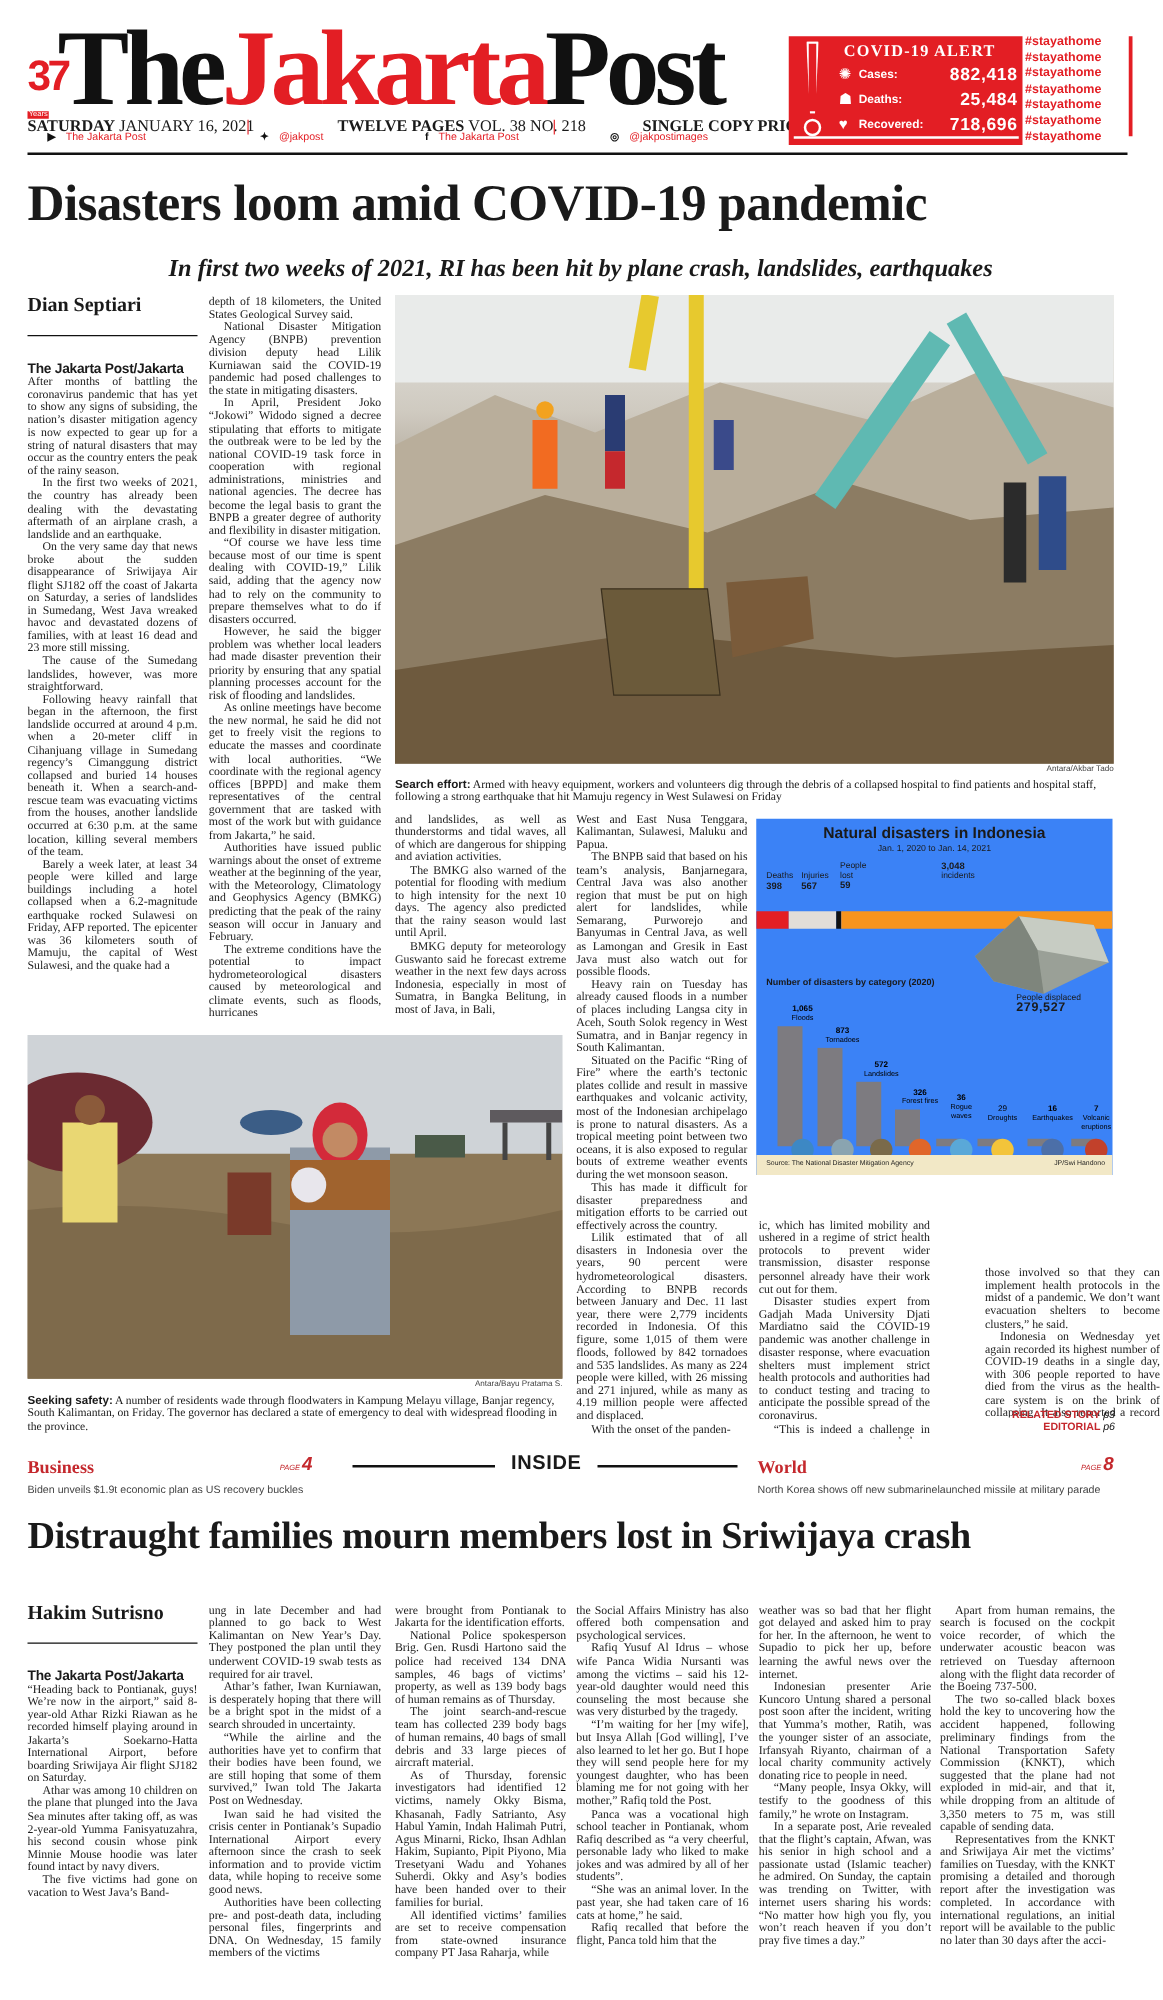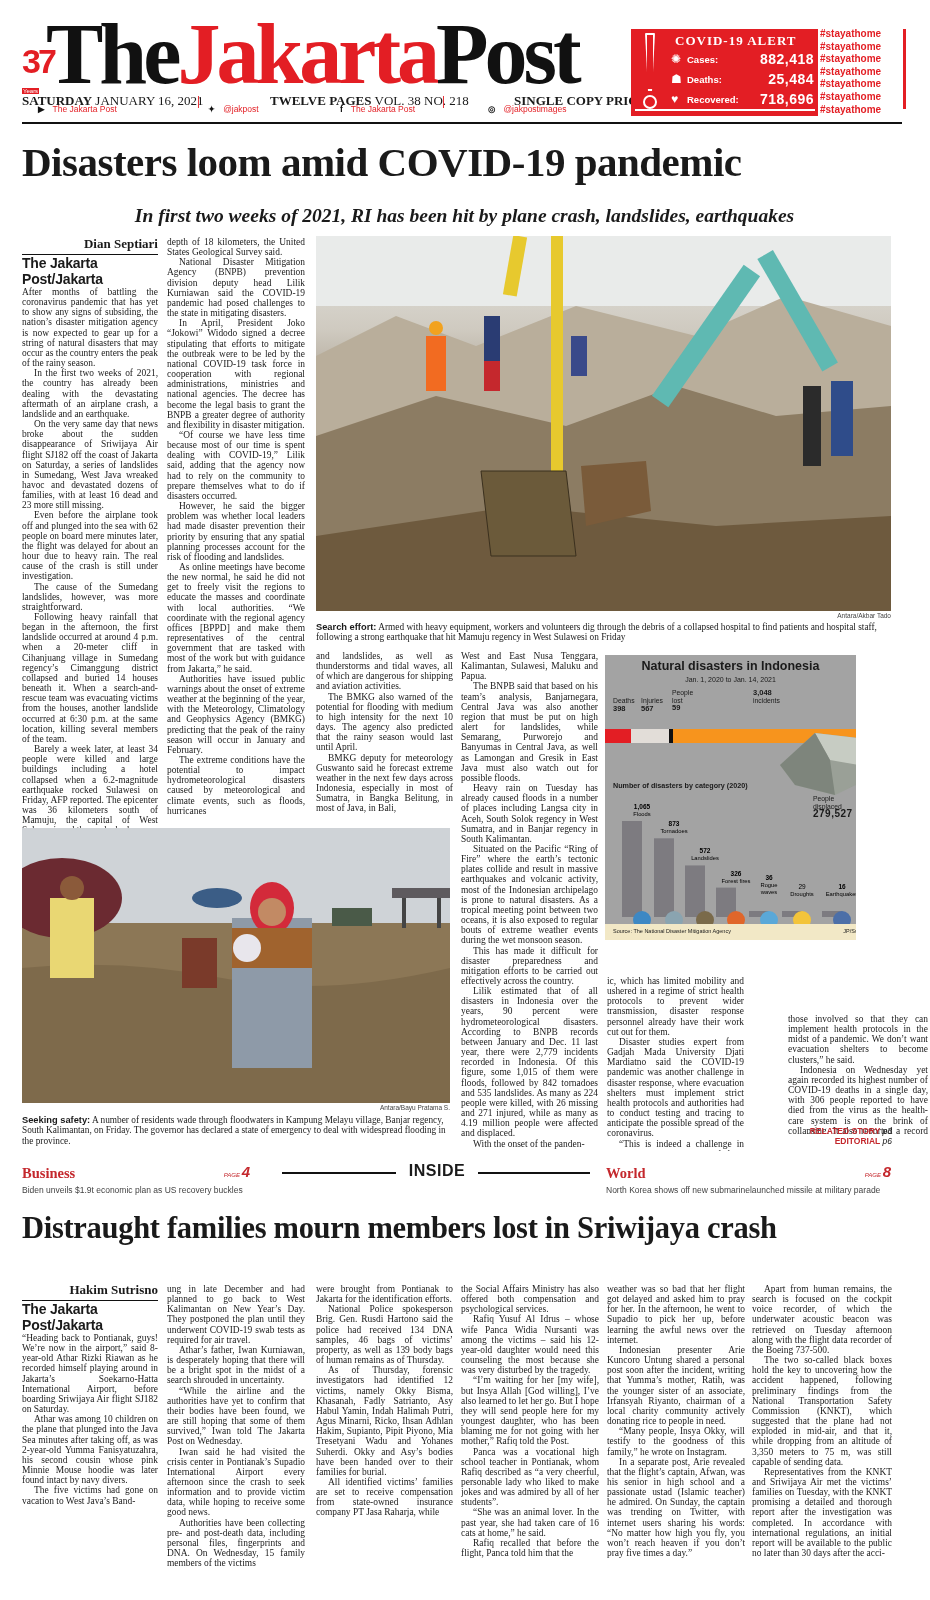--- a/index.html
+++ b/index.html
@@ -33,35 +33,35 @@
   .covid .row .ico { position:absolute; left:0; top:1px; font-size: 12px; }
   .covid .row .lbl { position:absolute; left:16px; top:3px; font-size: 9.5px; font-weight: bold; }
   .covid .row .val { position:absolute; right:2px; top:0; font-size: 14px; font-weight: bold; letter-spacing: 0.5px; }
   .hashtags { left: 820px; top: 28px; width: 86px; font-family: "Liberation Sans", sans-serif; font-weight: bold; color: #e31e24; font-size: 10px; line-height: 12.6px; }
   .hashtags .vbar { position:absolute; right: 0; top: 1px; width: 3px; height: 80px; background: #e31e24; }
 
   
   .h1 { left: 22px; top: 138px; width: 885px; font-family: "Liberation Serif", serif; font-weight: bold; font-size: 41px; line-height: 48px; letter-spacing: -0.5px; white-space: nowrap; }
   .deck { left: 22px; top: 204px; width: 885px; font-family: "Liberation Serif", serif; font-style: italic; font-weight: bold; font-size: 19.5px; line-height: 24px; white-space: nowrap; text-align: center; }
 
-  .byline { font-family: "Liberation Serif", serif; font-weight: bold; font-size: 13px; text-align: right; border-bottom: 1.5px solid #111; padding-bottom: 2px; }
-  .dateline { font-family: "Liberation Sans", sans-serif; font-weight: bold; font-size: 14px; margin-top: 0; letter-spacing: -0.2px; }
+  .byline { font-family: "Liberation Serif", serif; font-weight: bold; font-size: 16px; text-align: left; border-bottom: 1.5px solid #111; padding-bottom: 14px; }
+  .dateline { font-family: "Liberation Sans", sans-serif; font-weight: bold; font-size: 11px; margin-top: 20px; letter-spacing: -0.2px; }
   .col { font-family: "Liberation Serif", serif; font-size: 9.45px; line-height: 10.15px; text-align: justify; hyphens: manual; overflow: hidden; }
   .col p { text-indent: 12px; }
   .col p.noind { text-indent: 0; }
 
   
   .photo1 { left: 316px; top: 236px; width: 575px; height: 375px; overflow: hidden; background: linear-gradient(180deg,#e6e6e3 0%,#cfcac0 25%,#a49a8a 45%,#8a7c66 65%,#6e5c44 100%); }
   .photo2 { left: 22px; top: 828px; width: 428px; height: 275px; overflow: hidden; background: linear-gradient(180deg,#d8dbde 0%,#c3c7cc 28%,#9c8a6a 45%,#8a7554 70%,#7a6548 100%); }
   .credit { font-family: "Liberation Sans", sans-serif; font-size: 6.5px; color: #444; text-align: right; }
   .caption { font-family: "Liberation Serif", serif; font-size: 9.3px; line-height: 10.4px; }
   .caption b { font-family: "Liberation Sans", sans-serif; font-weight: bold; }
 
   
-  .info { left: 605px; top: 655px; width: 251px; height: 285px; background: #a3a3a3; overflow: hidden; padding-left: 44px; }
+  .info { left: 605px; top: 655px; width: 285px; height: 285px; background: #3b82f6; overflow: hidden; padding-left: 44px; }
   .info .ttl { position:absolute; left:0; top:4px; width:100%; text-align:center; font-family:"Liberation Sans",sans-serif; font-weight:bold; font-size:12.5px; }
   .info .sub { position:absolute; left:0; top:21px; width:100%; text-align:center; font-family:"Liberation Sans",sans-serif; font-size:7px; }
   .info .small { font-family:"Liberation Sans",sans-serif; font-size:6.8px; line-height:7.5px; }
   .info .big { font-family:"Liberation Sans",sans-serif; font-weight:bold; font-size:7.5px; }
 
   
   .inside-rule { height: 2px; background: #111; }
   .inside-label { font-family: "Liberation Sans", sans-serif; font-weight: bold; font-size: 16px; letter-spacing: 0.5px; }
   .sect-name { font-family: "Liberation Serif", serif; font-weight: bold; font-size: 14.5px; color: #c4282d; }
   .sect-page { font-family: "Liberation Sans", sans-serif; font-style: italic; font-size: 6px; color: #c4282d; }
@@ -139,21 +139,20 @@
 <h1 class="abs h1">Disasters loom amid COVID-19 pandemic</h1>
 <div class="abs deck">In first two weeks of 2021, RI has been hit by plane crash, landslides, earthquakes</div>
 
 <div class="abs" style="left:22px;top:236px;width:136px;">
   <div class="byline">Dian Septiari</div>
   <div class="dateline">The Jakarta Post/Jakarta</div>
   <div class="col" style="height:565px;">
     <p class="noind">After months of battling the coronavirus pandemic that has yet to show any signs of subsiding, the nation’s disaster mitigation agency is now expected to gear up for a string of natural disasters that may occur as the country enters the peak of the rainy season.</p>
     <p>In the first two weeks of 2021, the country has already been dealing with the devastating aftermath of an airplane crash, a landslide and an earthquake.</p>
     <p>On the very same day that news broke about the sudden disappearance of Sriwijaya Air flight SJ182 off the coast of Jakarta on Saturday, a series of landslides in Sumedang, West Java wreaked havoc and devastated dozens of families, with at least 16 dead and 23 more still missing.</p>
-    <p>Even before the airplane took off and plunged into the sea with 62 people on board mere minutes later, the flight was delayed for about an hour due to heavy rain. The real cause of the crash is still under investigation.</p>
     <p>The cause of the Sumedang landslides, however, was more straightforward.</p>
     <p>Following heavy rainfall that began in the afternoon, the first landslide occurred at around 4 p.m. when a 20-meter cliff in Cihanjuang village in Sumedang regency’s Cimanggung district collapsed and buried 14 houses beneath it. When a search-and-rescue team was evacuating victims from the houses, another landslide occurred at 6:30 p.m. at the same location, killing several members of the team.</p>
     <p>Barely a week later, at least 34 people were killed and large buildings including a hotel collapsed when a 6.2-magnitude earthquake rocked Sulawesi on Friday, AFP reported. The epicenter was 36 kilometers south of Mamuju, the capital of West Sulawesi, and the quake had a</p>
   </div>
 </div>
 
 <div class="abs col" style="left:167px;top:237px;width:138px;height:582px;">
   <p class="noind">depth of 18 kilometers, the United States Geological Survey said.</p>
   <p>National Disaster Mitigation Agency (BNPB) prevention division deputy head Lilik Kurniawan said the COVID-19 pandemic had posed challenges to the state in mitigating disasters.</p>
   <p>In April, President Joko “Jokowi” Widodo signed a decree stipulating that efforts to mitigate the outbreak were to be led by the national COVID-19 task force in cooperation with regional administrations, ministries and national agencies. The decree has become the legal basis to grant the BNPB a greater degree of authority and flexibility in disaster mitigation.</p>
@@ -354,20 +353,21 @@
 <div class="abs col" style="left:167px;top:1284px;width:138px;height:300px;">
   <p class="noind">ung in late December and had planned to go back to West Kalimantan on New Year’s Day. They postponed the plan until they underwent COVID-19 swab tests as required for air travel.</p>
   <p>Athar’s father, Iwan Kurniawan, is desperately hoping that there will be a bright spot in the midst of a search shrouded in uncertainty.</p>
   <p>“While the airline and the authorities have yet to confirm that their bodies have been found, we are still hoping that some of them survived,” Iwan told The Jakarta Post on Wednesday.</p>
   <p>Iwan said he had visited the crisis center in Pontianak’s Supadio International Airport every afternoon since the crash to seek information and to provide victim data, while hoping to receive some good news.</p>
   <p>Authorities have been collecting pre- and post-death data, including personal files, fingerprints and DNA. On Wednesday, 15 family members of the victims</p>
 </div>
 <div class="abs col" style="left:316px;top:1284px;width:137px;height:300px;">
   <p class="noind">were brought from Pontianak to Jakarta for the identification efforts.</p>
   <p>National Police spokesperson Brig. Gen. Rusdi Hartono said the police had received 134 DNA samples, 46 bags of victims’ property, as well as 139 body bags of human remains as of Thursday.</p>
+  <p>The joint search-and-rescue team has collected 239 body bags of human remains, 40 bags of small debris and 33 large pieces of aircraft material.</p>
   <p>As of Thursday, forensic investigators had identified 12 victims, namely Okky Bisma, Khasanah, Fadly Satrianto, Asy Habul Yamin, Indah Halimah Putri, Agus Minarni, Ricko, Ihsan Adhlan Hakim, Supianto, Pipit Piyono, Mia Tresetyani Wadu and Yohanes Suherdi. Okky and Asy’s bodies have been handed over to their families for burial.</p>
   <p>All identified victims’ families are set to receive compensation from state-owned insurance company PT Jasa Raharja, while</p>
 </div>
 <div class="abs col" style="left:461px;top:1284px;width:138px;height:300px;">
   <p class="noind">the Social Affairs Ministry has also offered both compensation and psychological services.</p>
   <p>Rafiq Yusuf Al Idrus – whose wife Panca Widia Nursanti was among the victims – said his 12-year-old daughter would need this counseling the most because she was very disturbed by the tragedy.</p>
   <p>“I’m waiting for her [my wife], but Insya Allah [God willing], I’ve also learned to let her go. But I hope they will send people here for my youngest daughter, who has been blaming me for not going with her mother,” Rafiq told the Post.</p>
   <p>Panca was a vocational high school teacher in Pontianak, whom Rafiq described as “a very cheerful, personable lady who liked to make jokes and was admired by all of her students”.</p>
   <p>“She was an animal lover. In the past year, she had taken care of 16 cats at home,” he said.</p>
   <p>Rafiq recalled that before the flight, Panca told him that the</p>

